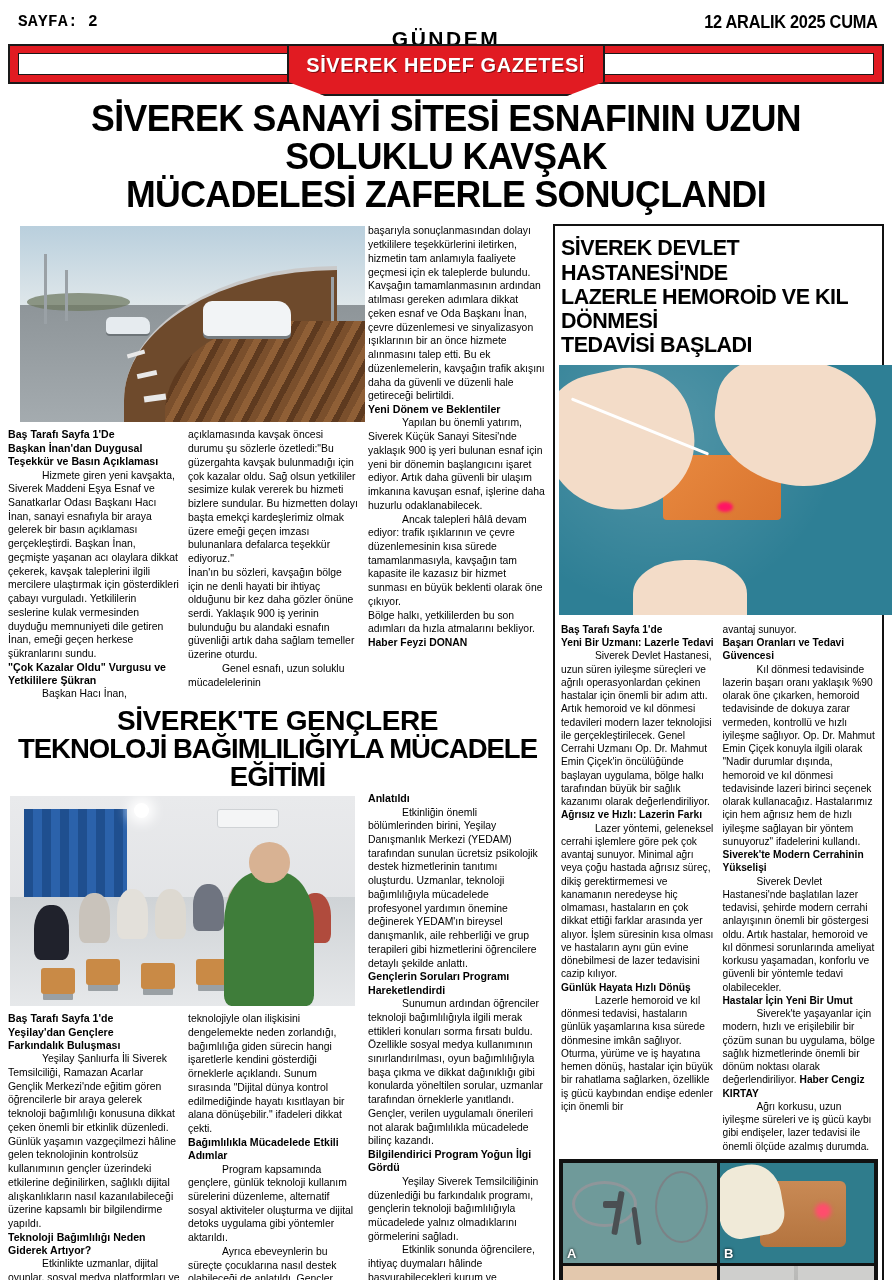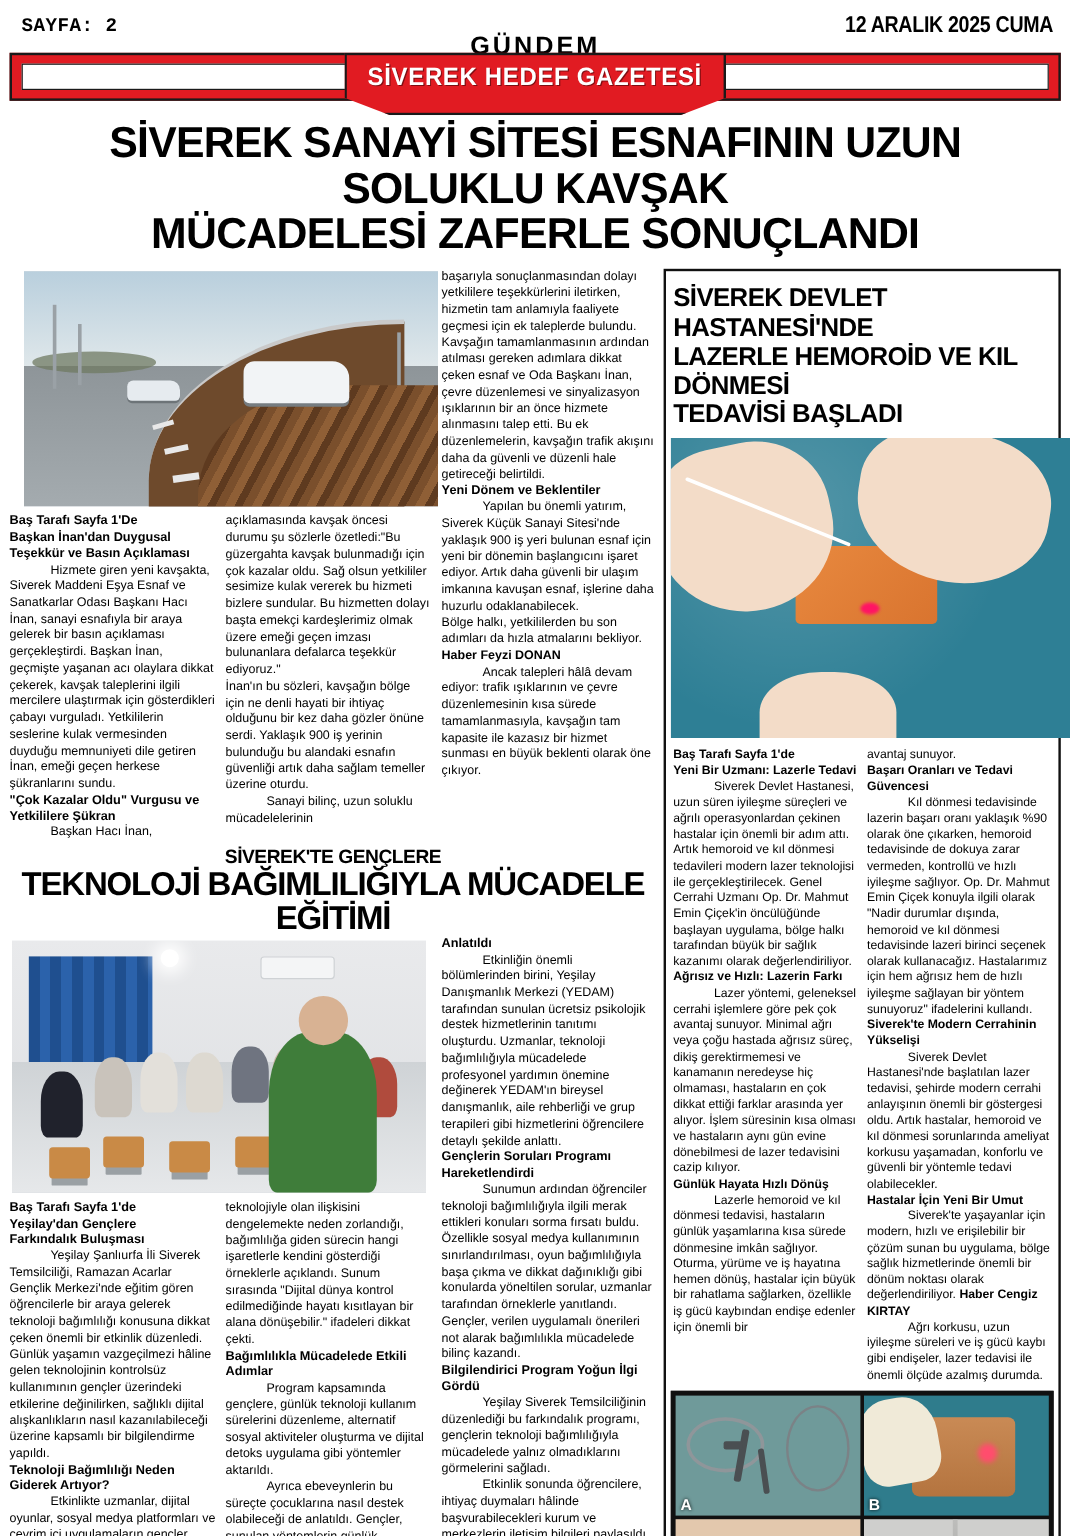--- a/index.html
+++ b/index.html
@@ -163,21 +163,21 @@
             background:#3f7d3a; border-radius:38% 38% 8% 8%;}
   .speaker:before{ content:""; position:absolute; left:28%; top:-22%;
             width:46%; height:30%; background:#d8b293; border-radius:50%;}
 
   
   .headline-2{
     text-align:center; font-weight:bold; line-height:1.0;
     padding:6px 0 2px;
     font-family:"Liberation Sans", sans-serif;
   }
-  .headline-2 .h2a{ font-size:16px; letter-spacing:-.4px; display:block;}
+  .headline-2 .h2a{ font-size:28px; letter-spacing:-.4px; display:block;}
   .headline-2 .h2b{ font-size:27.5px; letter-spacing:-1px; display:block;}
 
   
   .right-head{
     font-weight:bold; font-size:21.5px;
     line-height:1.12; letter-spacing:-.5px;
     padding:6px 2px 6px;
     font-family:"Liberation Sans", sans-serif;
   }
   .right-cols{ display:flex; gap:8px; padding:4px 2px 0; }
@@ -264,31 +264,31 @@
             <div class="sub">Baş Tarafı Sayfa 1'De</div>
             <div class="sub">Başkan İnan'dan Duygusal</div>
             <div class="sub">Teşekkür ve Basın Açıklaması</div>
             <p class="body indent">Hizmete giren yeni kavşakta, Siverek Maddeni Eşya Esnaf ve Sanatkarlar Odası Başkanı Hacı İnan, sanayi esnafıyla bir araya gelerek bir basın açıklaması gerçekleştirdi. Başkan İnan, geçmişte yaşanan acı olaylara dikkat çekerek, kavşak taleplerini ilgili mercilere ulaştırmak için gösterdikleri çabayı vurguladı. Yetkililerin seslerine kulak vermesinden duyduğu memnuniyeti dile getiren İnan, emeği geçen herkese şükranlarını sundu.</p>
             <div class="sub">"Çok Kazalar Oldu" Vurgusu ve Yetkililere Şükran</div>
             <p class="body indent">Başkan Hacı İnan,</p>
           </div>
           <div class="col">
             <p class="body">açıklamasında kavşak öncesi durumu şu sözlerle özetledi:"Bu güzergahta kavşak bulunmadığı için çok kazalar oldu. Sağ olsun yetkililer sesimize kulak vererek bu hizmeti bizlere sundular. Bu hizmetten dolayı başta emekçi kardeşlerimiz olmak üzere emeği geçen imzası bulunanlara defalarca teşekkür ediyoruz."</p>
             <p class="body">İnan'ın bu sözleri, kavşağın bölge için ne denli hayati bir ihtiyaç olduğunu bir kez daha gözler önüne serdi. Yaklaşık 900 iş yerinin bulunduğu bu alandaki esnafın güvenliği artık daha sağlam temeller üzerine oturdu.</p>
-            <p class="body indent">Sanayi bilinç, uzun soluklu mücadelelerinin</p>
+            <p class="body indent">Genel esnafı, uzun soluklu mücadelelerinin</p>
           </div>
         </div>
       </div>
 
       <div class="col w3">
         <p class="body">başarıyla sonuçlanmasından dolayı yetkililere teşekkürlerini iletirken, hizmetin tam anlamıyla faaliyete geçmesi için ek taleplerde bulundu. Kavşağın tamamlanmasının ardından atılması gereken adımlara dikkat çeken esnaf ve Oda Başkanı İnan, çevre düzenlemesi ve sinyalizasyon ışıklarının bir an önce hizmete alınmasını talep etti. Bu ek düzenlemelerin, kavşağın trafik akışını daha da güvenli ve düzenli hale getireceği belirtildi.</p>
         <div class="sub">Yeni Dönem ve Beklentiler</div>
         <p class="body indent">Yapılan bu önemli yatırım, Siverek Küçük Sanayi Sitesi'nde yaklaşık 900 iş yeri bulunan esnaf için yeni bir dönemin başlangıcını işaret ediyor. Artık daha güvenli bir ulaşım imkanına kavuşan esnaf, işlerine daha huzurlu odaklanabilecek.</p>
+        <p class="body indent">Ancak talepleri hâlâ devam ediyor: trafik ışıklarının ve çevre düzenlemesinin kısa sürede tamamlanmasıyla, kavşağın tam kapasite ile kazasız bir hizmet sunması en büyük beklenti olarak öne çıkıyor.</p>
         <p class="body"><span>Bölge halkı, yetkililerden bu son adımları da hızla atmalarını bekliyor.</span> <span class="byline">Haber Feyzi DONAN</span></p>
-        <p class="body indent">Ancak talepleri hâlâ devam ediyor: trafik ışıklarının ve çevre düzenlemesinin kısa sürede tamamlanmasıyla, kavşağın tam kapasite ile kazasız bir hizmet sunması en büyük beklenti olarak öne çıkıyor.</p>
       </div>
     </div>
 
     <div class="headline-2">
       <span class="h2a">SİVEREK'TE GENÇLERE</span>
       <span class="h2b">TEKNOLOJİ BAĞIMLILIĞIYLA MÜCADELE EĞİTİMİ</span>
     </div>
 
     <div class="cols">
       <div style="width:352px;">

